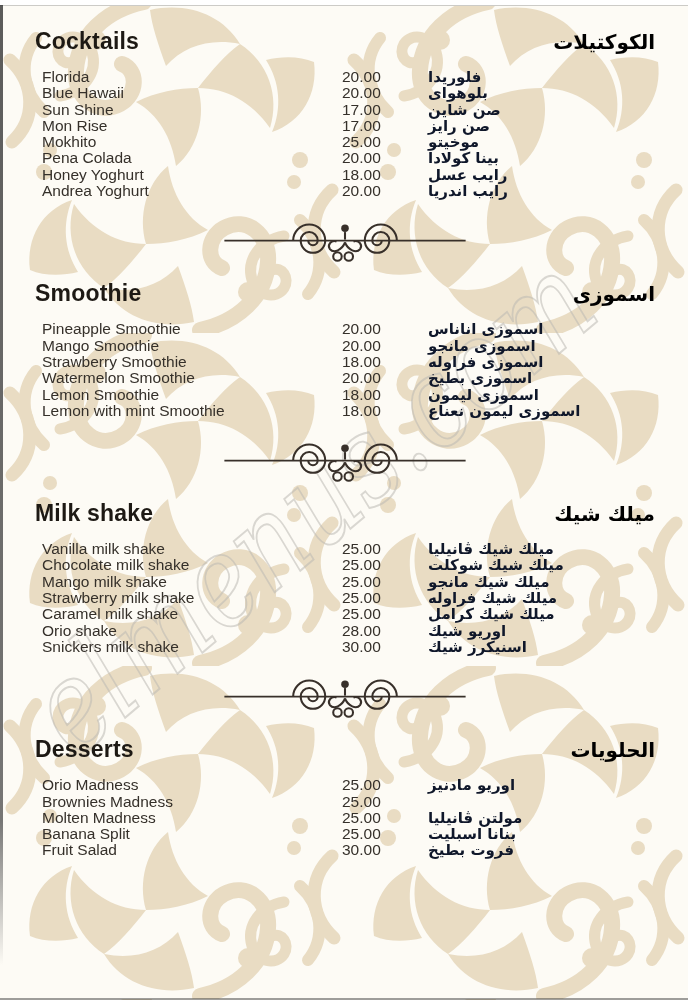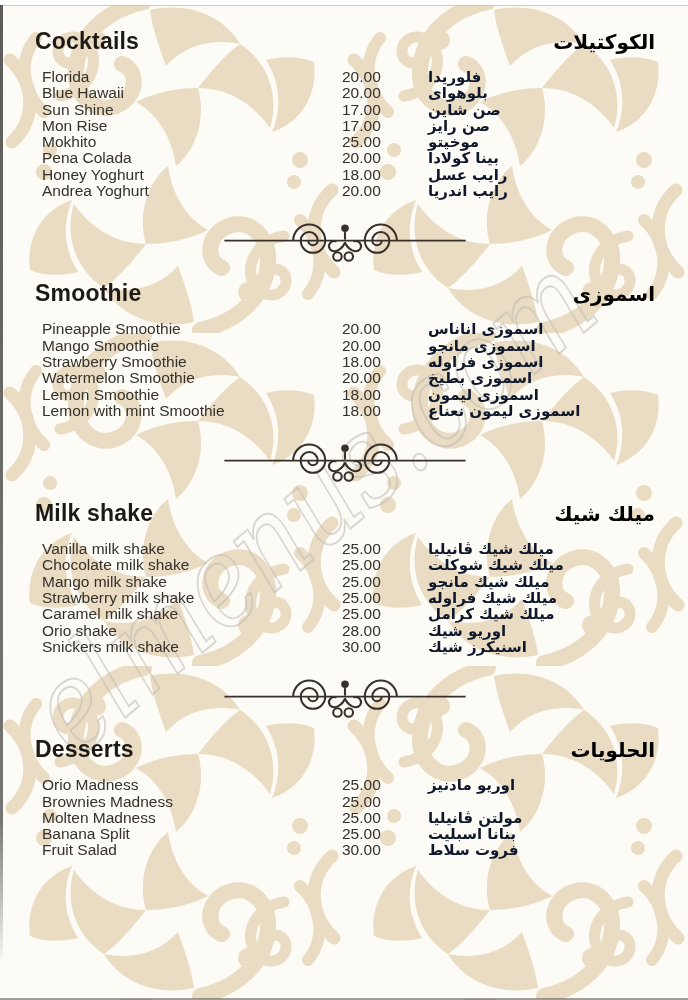--- a/index.html
+++ b/index.html
@@ -295,21 +295,21 @@
 
   <li class="row">
     <span class="name-en">Banana Split</span>
     <span class="price">25.00</span>
     <span class="name-ar">بنانا اسبليت</span>
   </li>
 
   <li class="row">
     <span class="name-en">Fruit Salad</span>
     <span class="price">30.00</span>
-    <span class="name-ar">فروت سلاط</span>
+    <span class="name-ar">فروت بطيخ</span>
   </li>
 </ul>
 
   </section>
 </main>
 
   <div class="edge-top"></div>
   <div class="edge-left"></div>
   <div class="edge-bottom"></div>
 </div>

